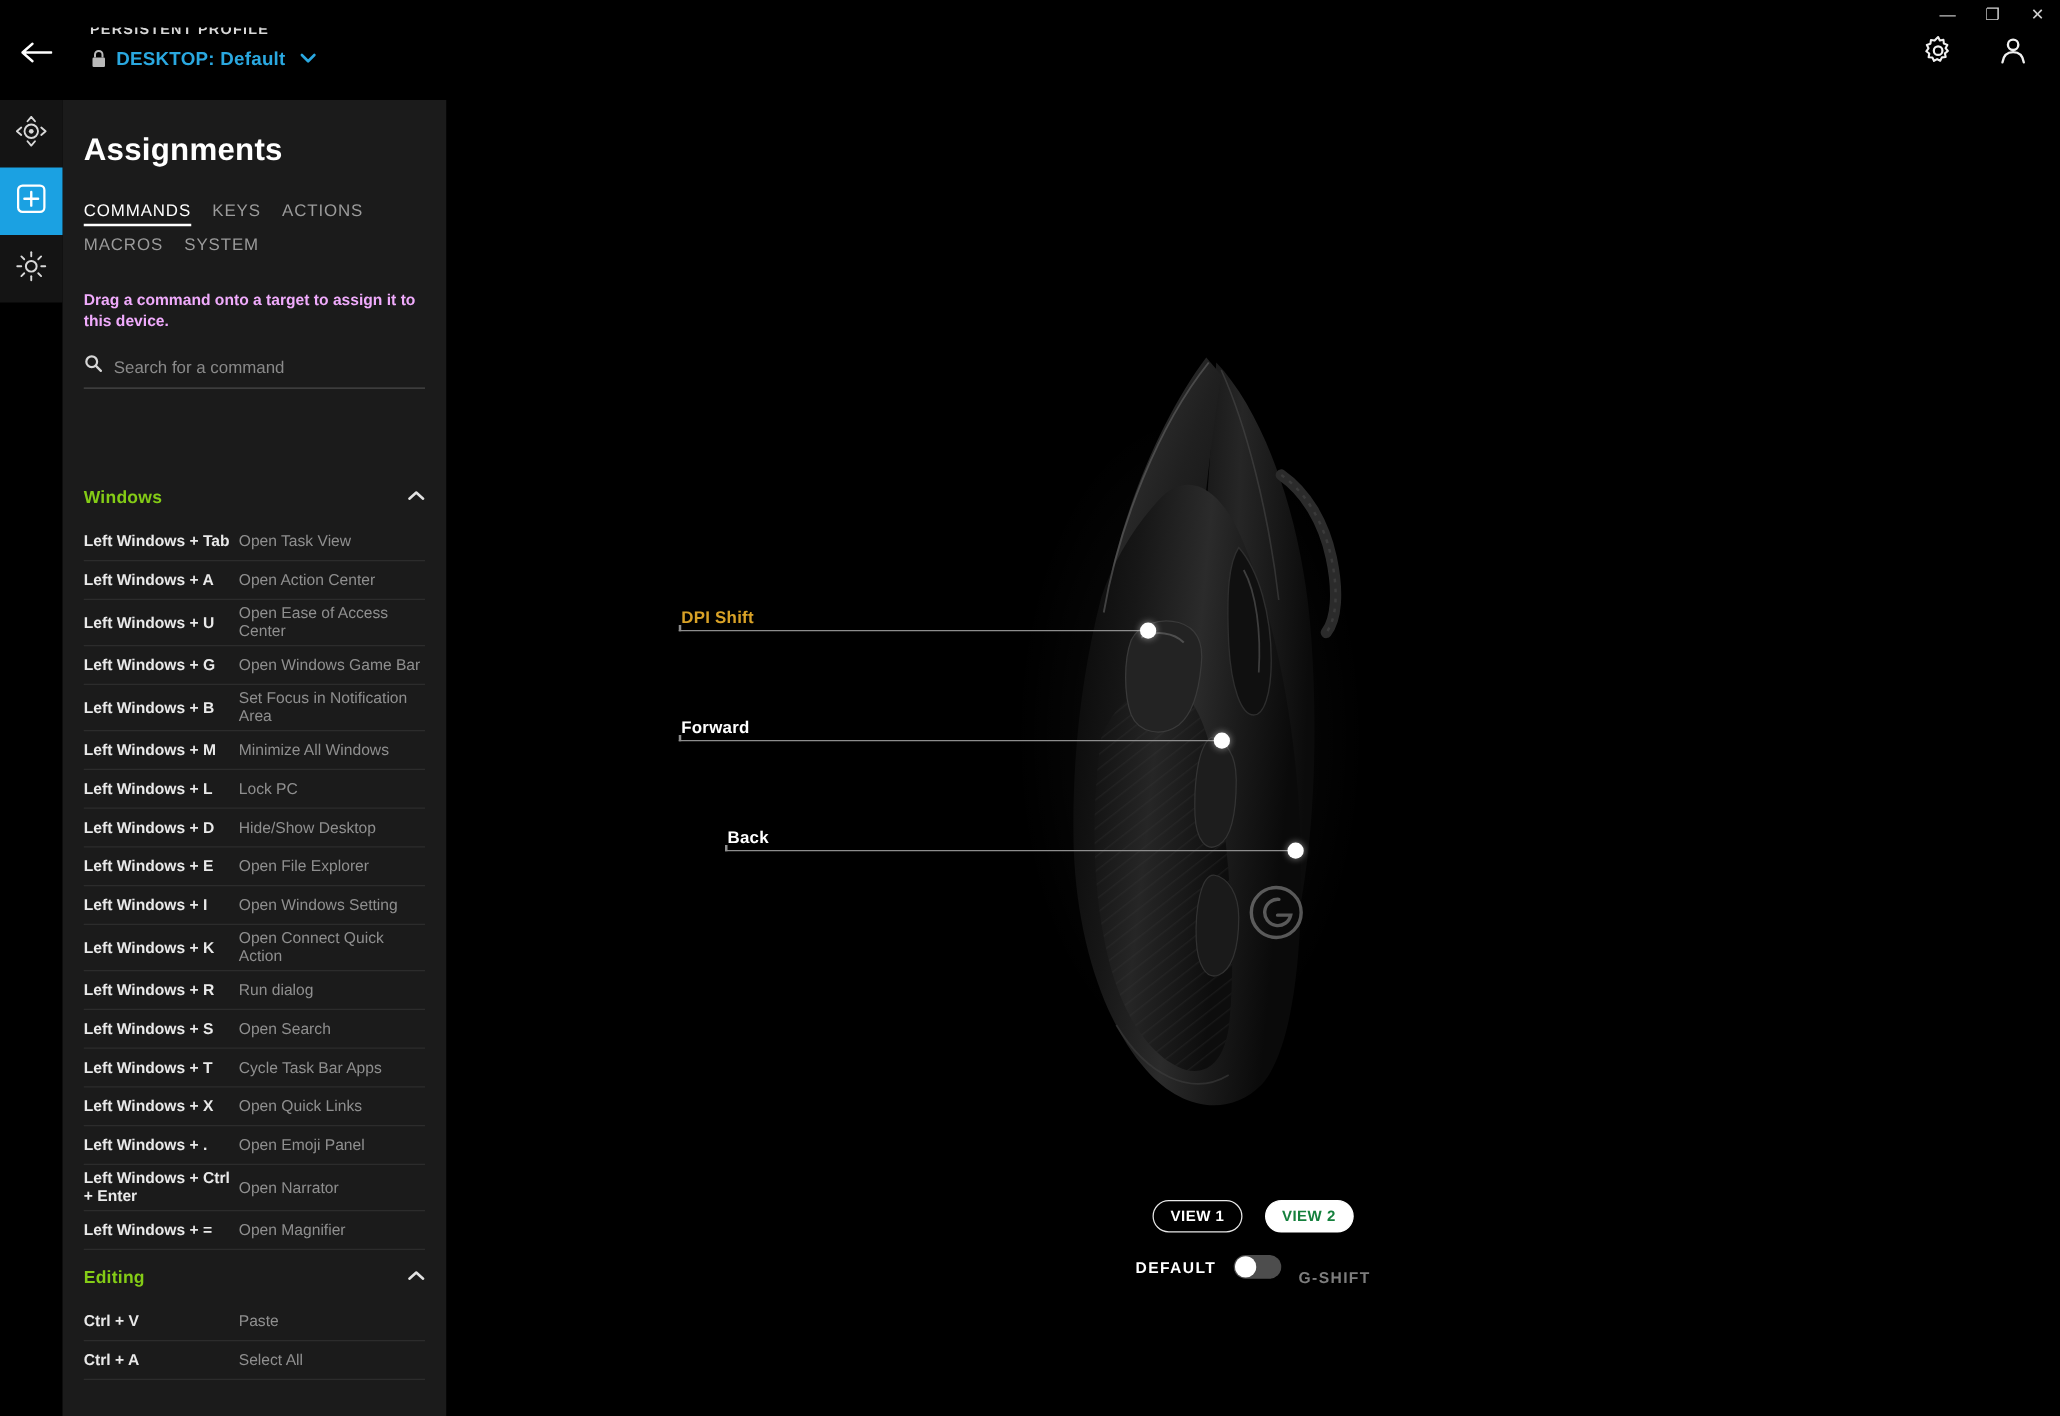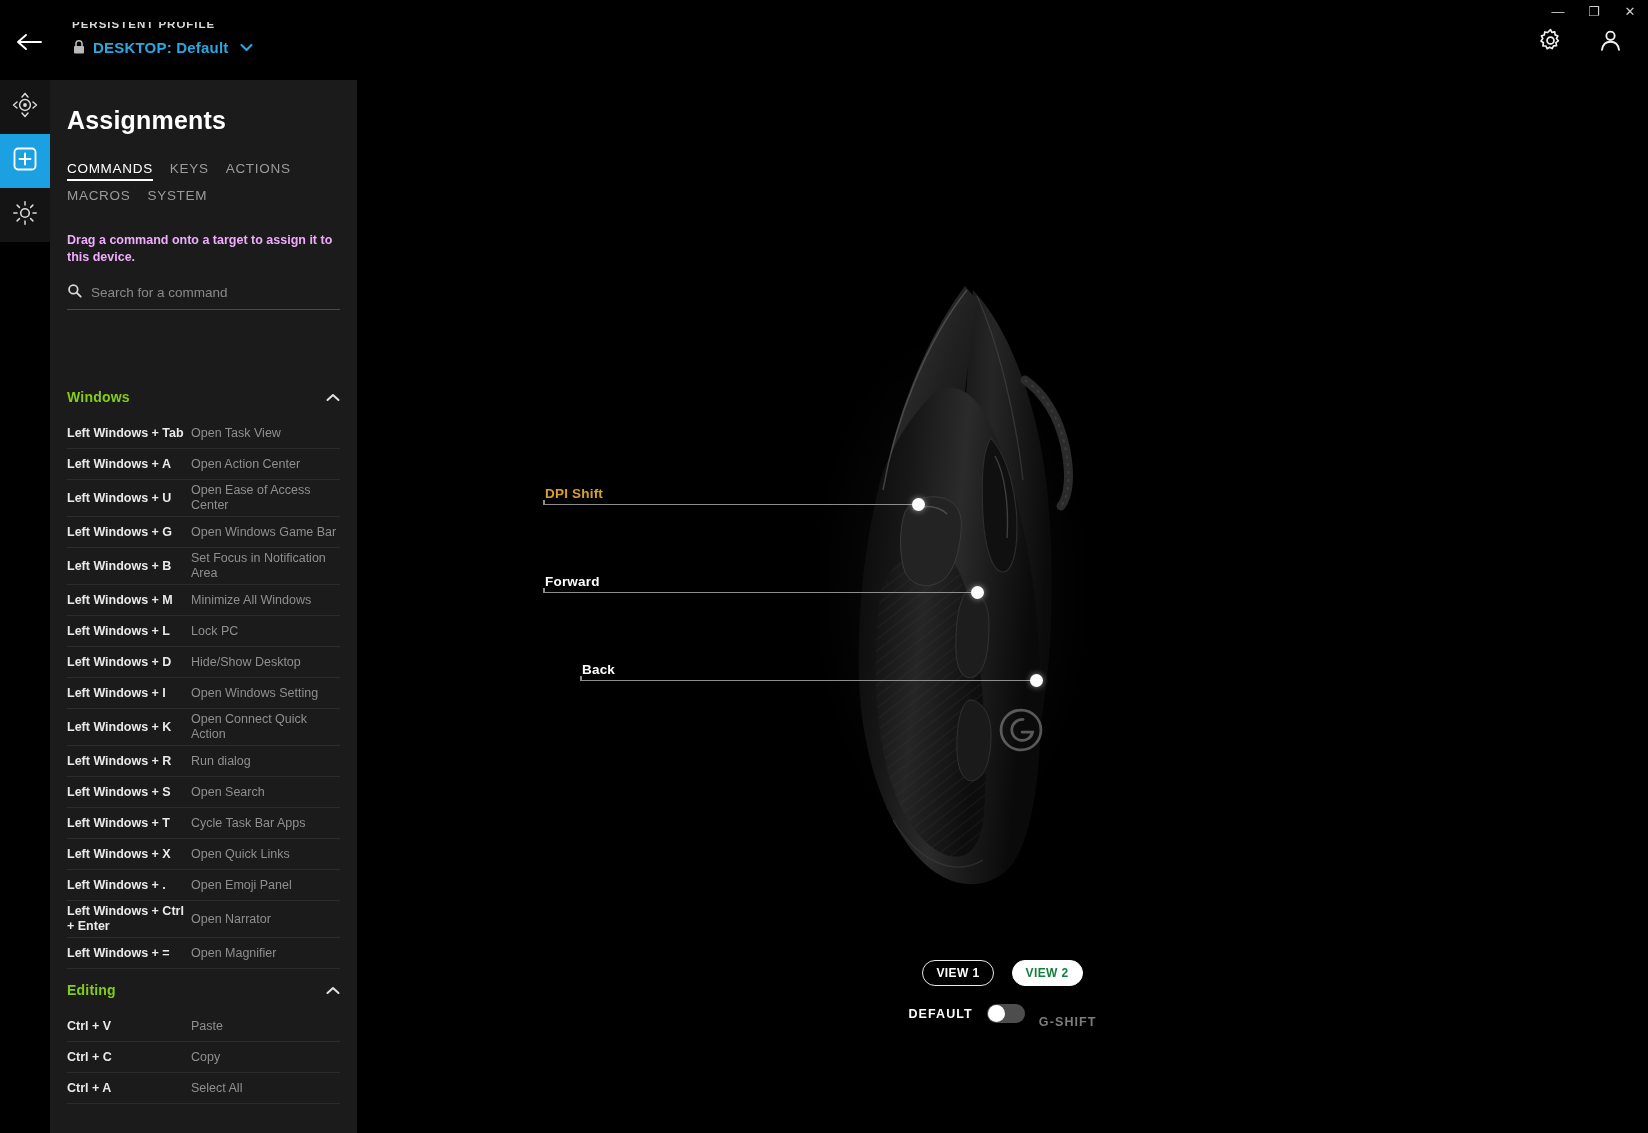--- a/index.html
+++ b/index.html
@@ -328,20 +328,24 @@
           </div>
           <div class="cmd-row">
             <div class="cmd-key">Left Windows + L</div>
             <div class="cmd-desc">Lock PC</div>
           </div>
           <div class="cmd-row">
             <div class="cmd-key">Left Windows + D</div>
             <div class="cmd-desc">Hide/Show Desktop</div>
           </div>
           <div class="cmd-row">
+            <div class="cmd-key">Left Windows + E</div>
+            <div class="cmd-desc">Open File Explorer</div>
+          </div>
+          <div class="cmd-row">
             <div class="cmd-key">Left Windows + I</div>
             <div class="cmd-desc">Open Windows Setting</div>
           </div>
           <div class="cmd-row">
             <div class="cmd-key">Left Windows + K</div>
             <div class="cmd-desc">Open Connect Quick Action</div>
           </div>
           <div class="cmd-row">
             <div class="cmd-key">Left Windows + R</div>
             <div class="cmd-desc">Run dialog</div>
@@ -372,24 +376,20 @@
           </div>
           <div class="group-head">
             <span class="gname">Editing</span>
             <span><svg width="14" height="9" viewBox="0 0 14 9">
                 <path d="M1.5 7 L7 2 L12.5 7" stroke="#e2e2e2" stroke-width="2" fill="none" stroke-linecap="round" stroke-linejoin="round"></path>
               </svg></span>
           </div>
           <div class="cmd-row">
             <div class="cmd-key">Ctrl + V</div>
             <div class="cmd-desc">Paste</div>
-          </div>
-          <div class="cmd-row">
-            <div class="cmd-key">Ctrl + C</div>
-            <div class="cmd-desc">Copy</div>
           </div>
           <div class="cmd-row">
             <div class="cmd-key">Ctrl + A</div>
             <div class="cmd-desc">Select All</div>
           </div>
         </div>
     </div>
 
   </div>
 

